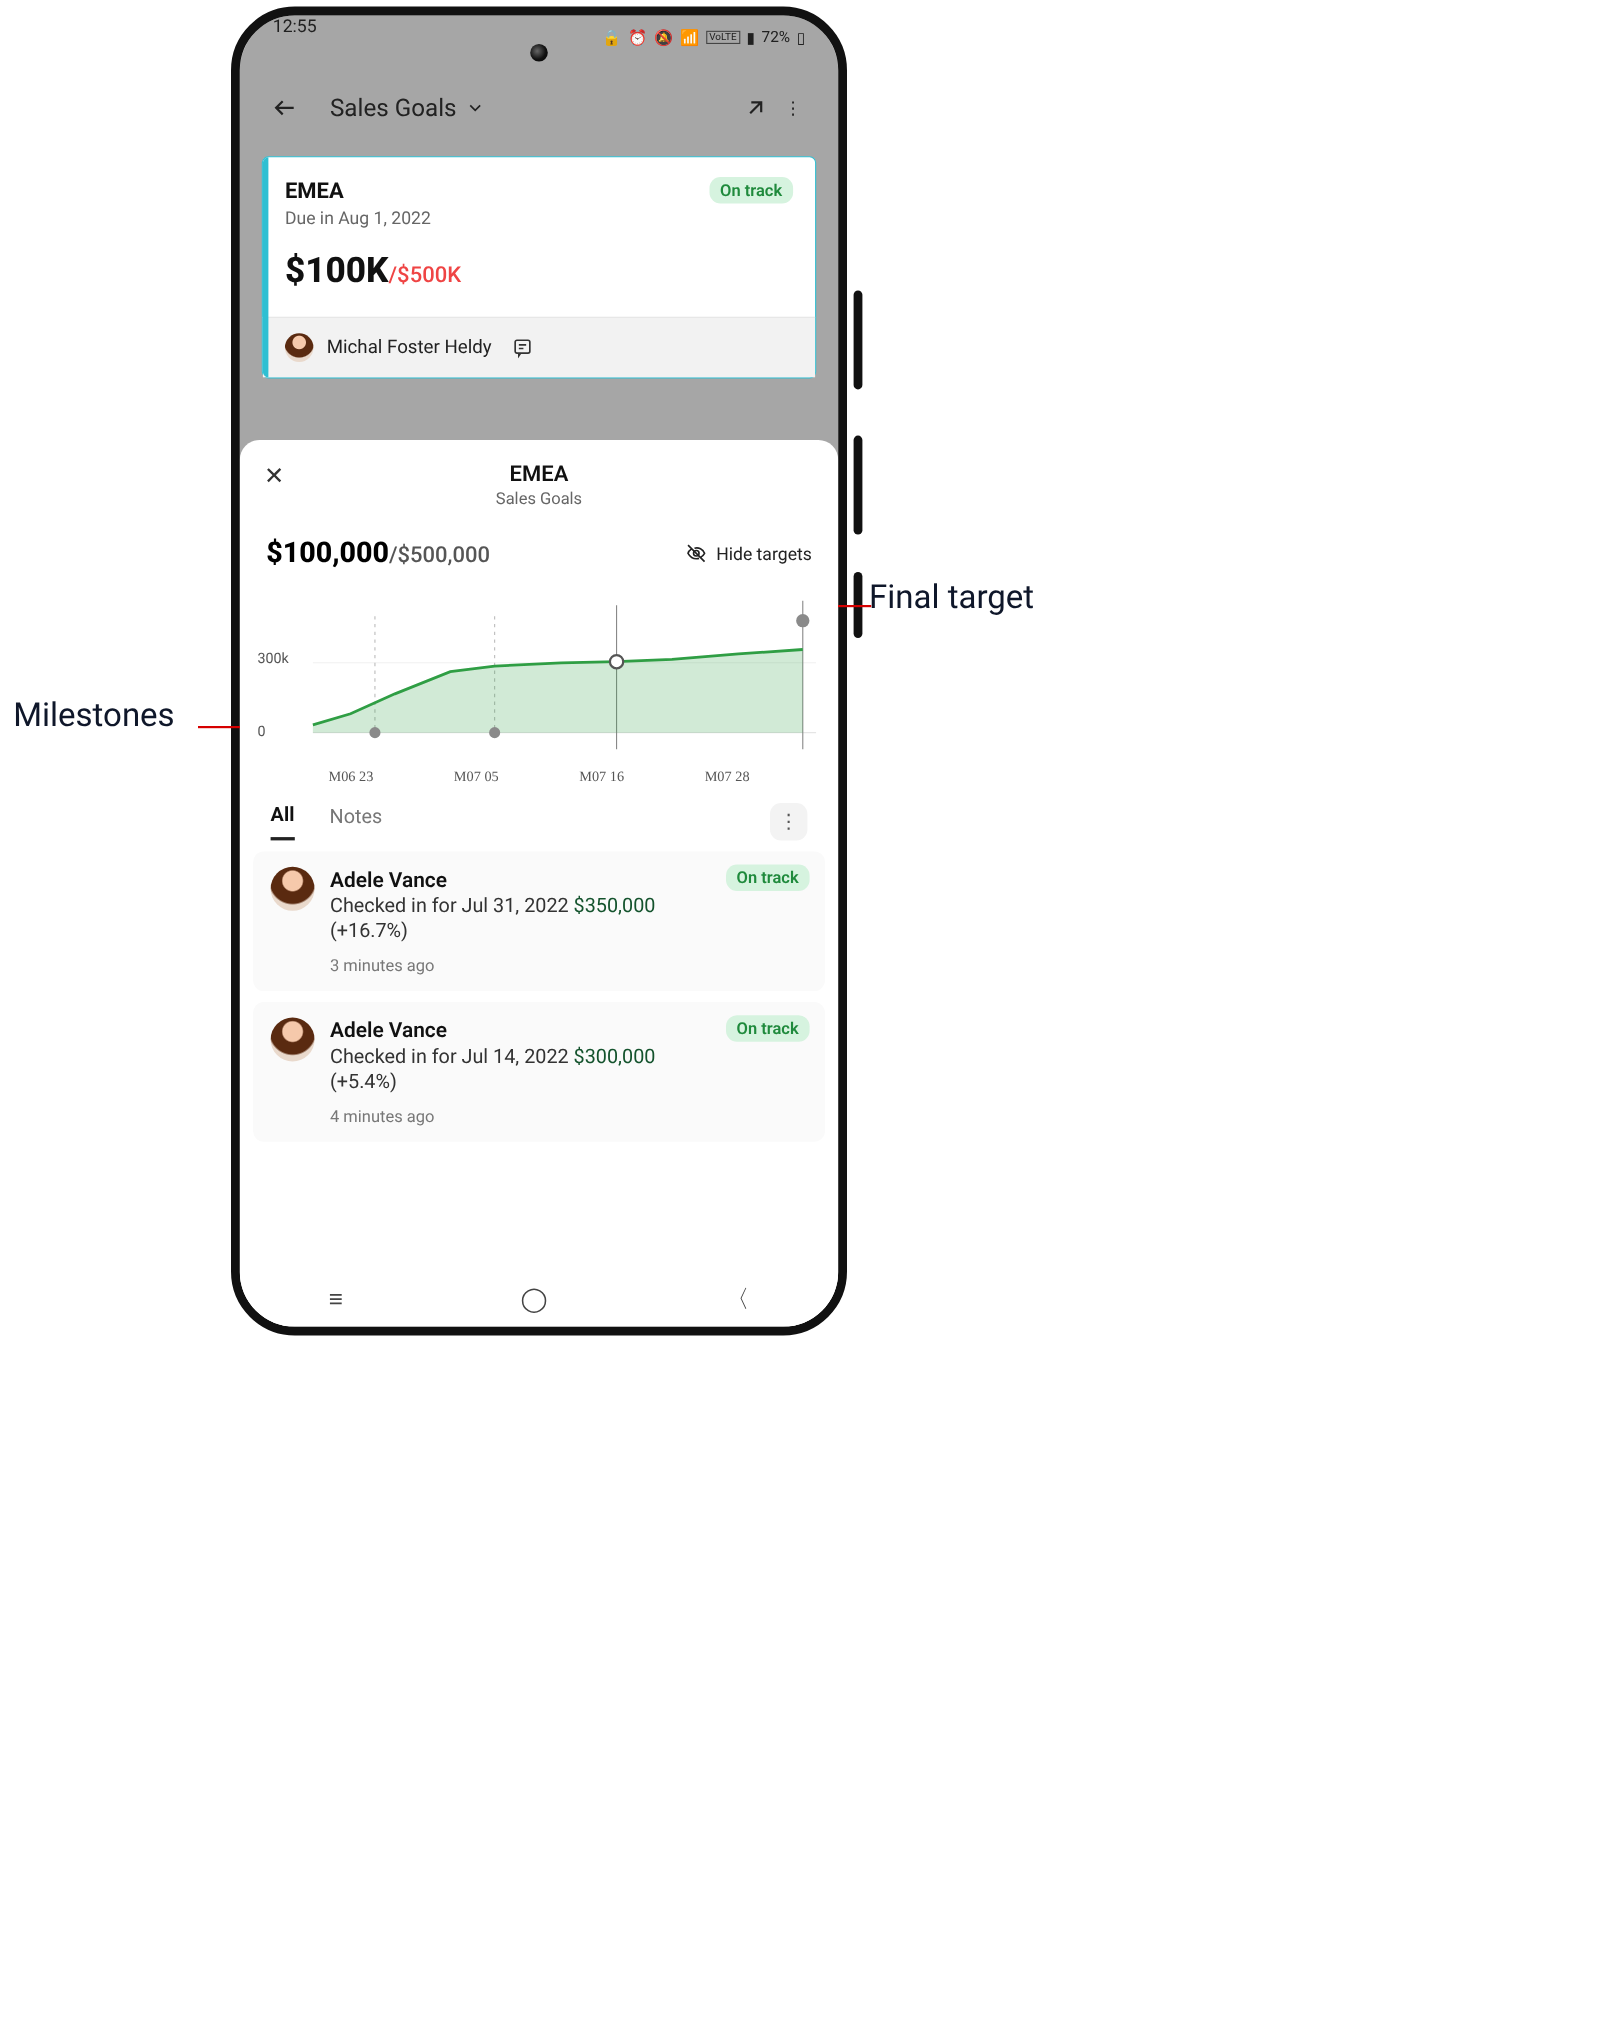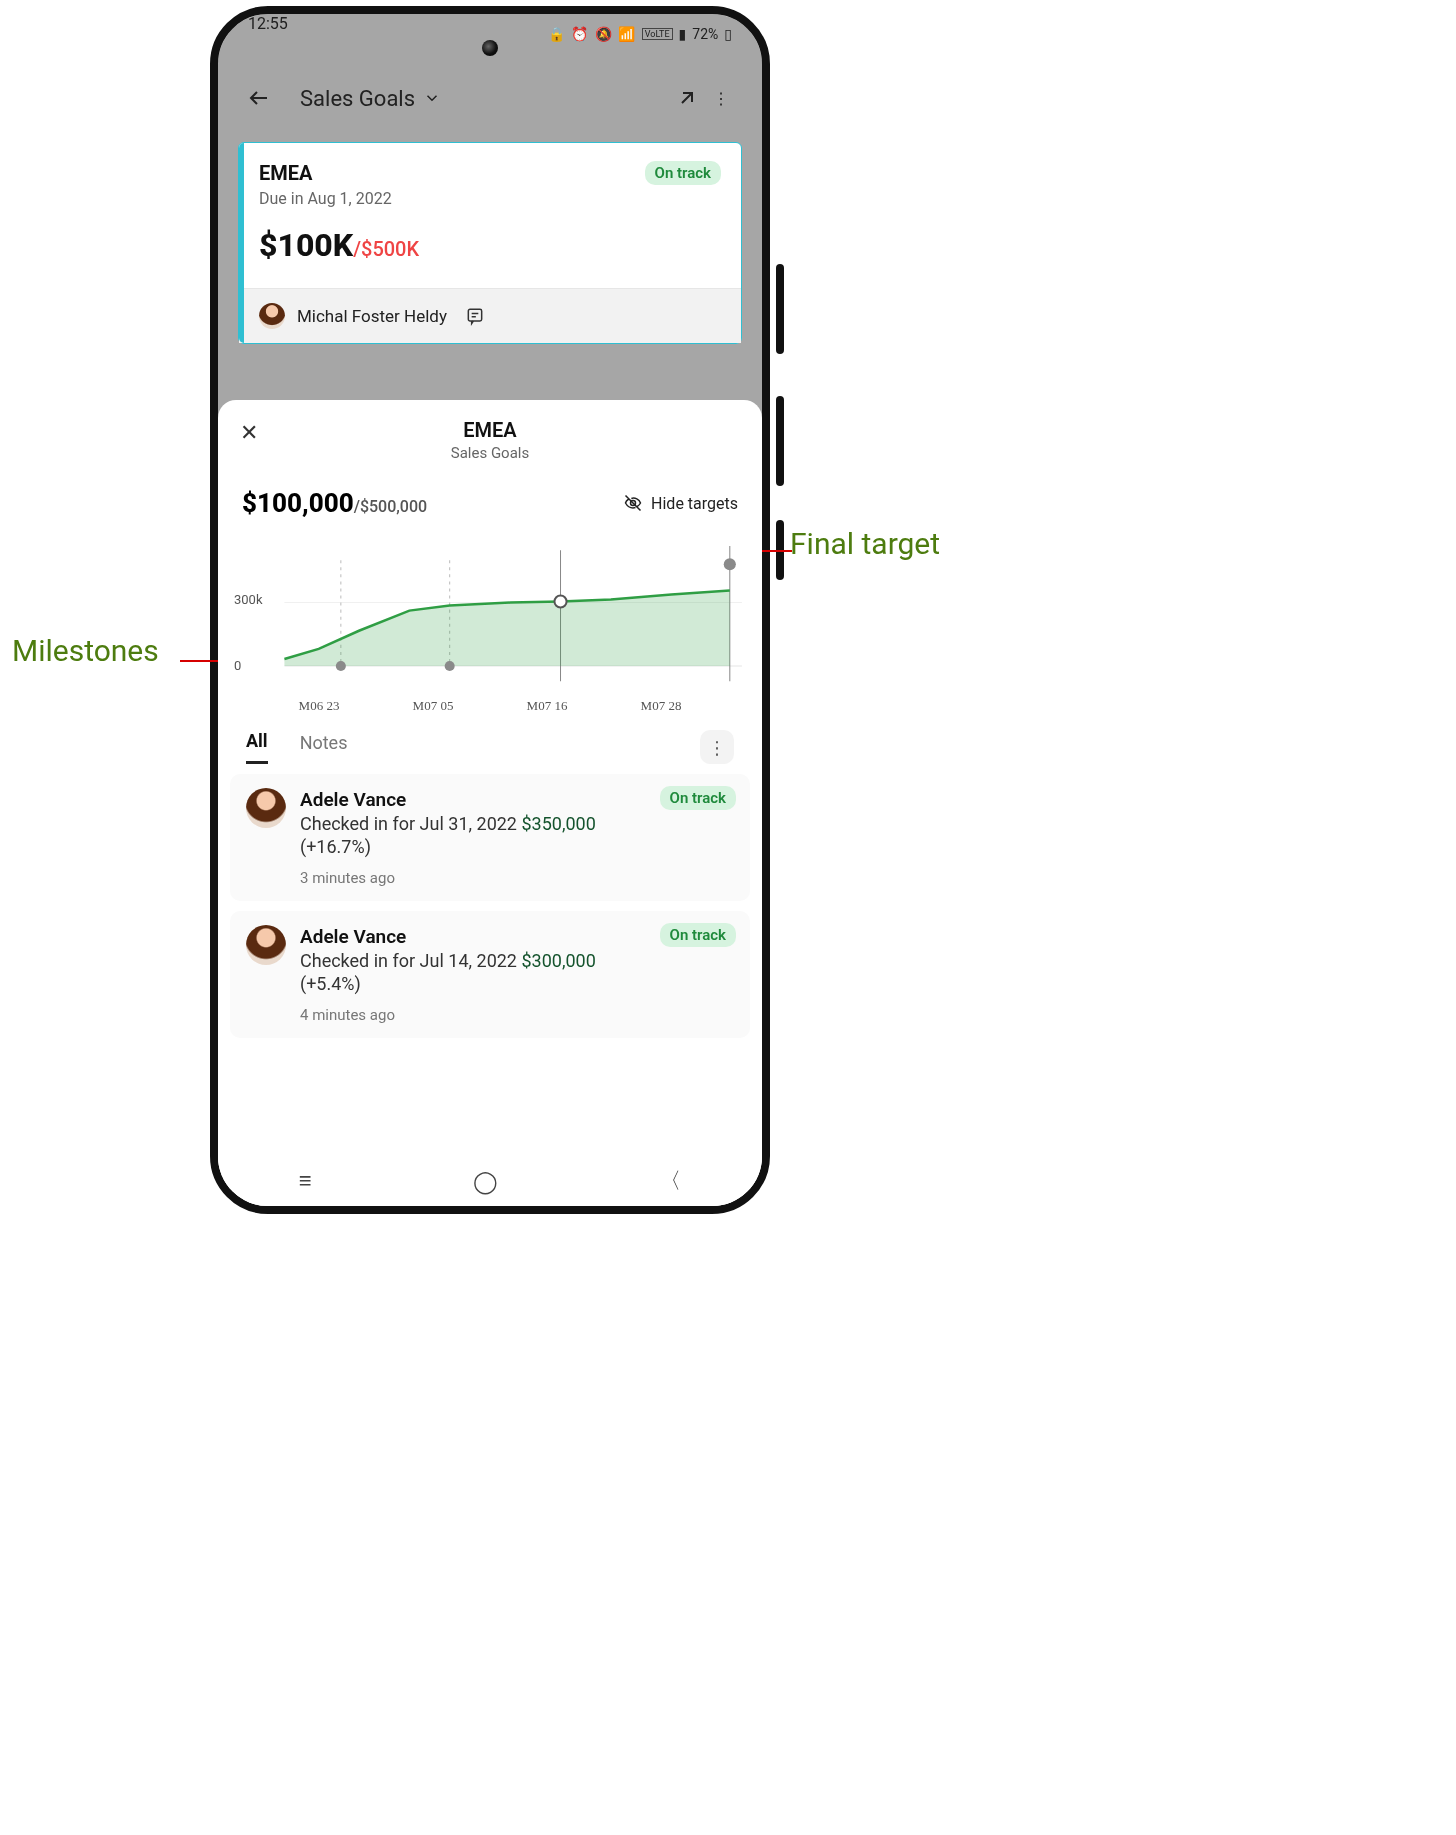--- a/index.html
+++ b/index.html
@@ -93,21 +93,21 @@
     background:#fff; border-radius:18px 18px 0 0; z-index:3;
     display:flex; flex-direction:column;
   }
   .sheet-head{position:relative; padding:18px 20px 8px 20px;}
   .close-x{position:absolute; left:22px; top:20px; font-size:22px; color:#333;}
   .sh-title{text-align:center; font-size:20px; font-weight:600; color:#111;}
   .sh-sub{text-align:center; font-size:15px; color:#666; margin-top:2px;}
   .sh-row{display:flex; justify-content:space-between; align-items:center;
     padding:18px 24px 6px 24px;}
   .sh-amt{font-size:26px; font-weight:800;}
-  .sh-amt .denom{font-size:16px; font-weight:500; color:#555;}
+  .sh-amt .denom{font-size:20px; font-weight:500; color:#555;}
   .hide-targets{display:flex; align-items:center; gap:8px; font-size:16px; color:#222;}
 
   
   .chart-wrap{position:relative; height:190px; margin:6px 10px 0 10px;}
   .chart-axis-label{position:absolute; left:6px; font-size:13px; color:#555;}
   .yl1{top:62px;} .yl2{top:128px;}
   svg.chart{position:absolute; inset:0;}
   .x-ticks{position:absolute; left:0; right:0; bottom:0; height:22px;
     display:flex; justify-content:space-around; font-size:13px; color:#555; padding:0 34px;font-family:Liberation Serif, serif;}
   .milestone-dot{fill:#8a8a8a;}
@@ -133,21 +133,21 @@
   .ci-time{font-size:15px; color:#777; margin-top:12px;}
   .ci .badge{position:absolute; right:14px; top:12px;}
 
   
   .navbar{position:absolute; bottom:0; left:0; right:0; height:50px;
     display:flex; align-items:center; justify-content:space-around;
     color:#444; z-index:4; background:#fff;}
   .nav-ic{font-size:22px;}
 
   
-  .callout{position:absolute; color:#4d7c0f; font-size:30px;}
+  .callout{position:absolute; color:#0f172a; font-size:30px;}
   .c-mile{left:12px; top:633px;}
   .c-target{left:790px; top:526px;}
   .red-box{position:absolute; border:3px solid #d60000;}
   .rb-mile{left:490px; top:610px; width:190px; height:96px;}
   .rb-target{left:694px; top:530px; width:44px; height:44px;}
   .red-line{position:absolute; background:#d60000; height:2px; transform-origin:left center;}
   .rl-mile{left:180px; top:660px; width:110px;}
   .rl-target{left:738px; top:550px; width:54px;}
 </style>
 </head>

